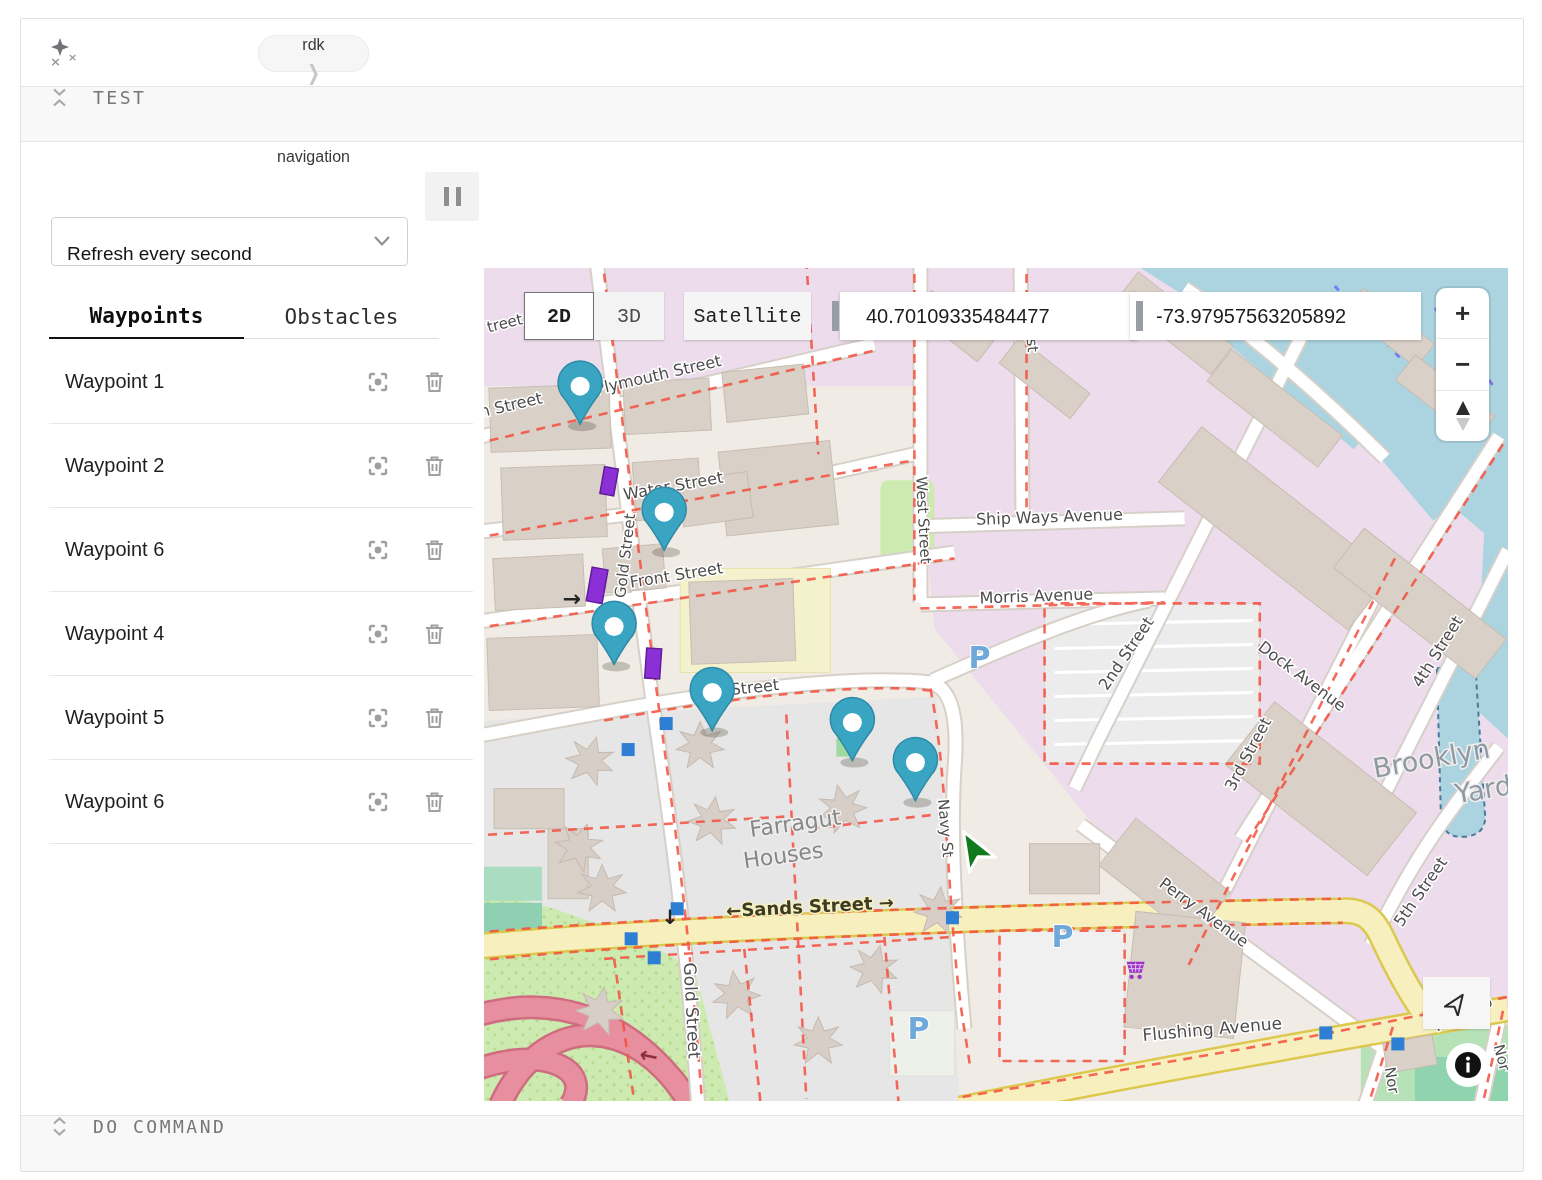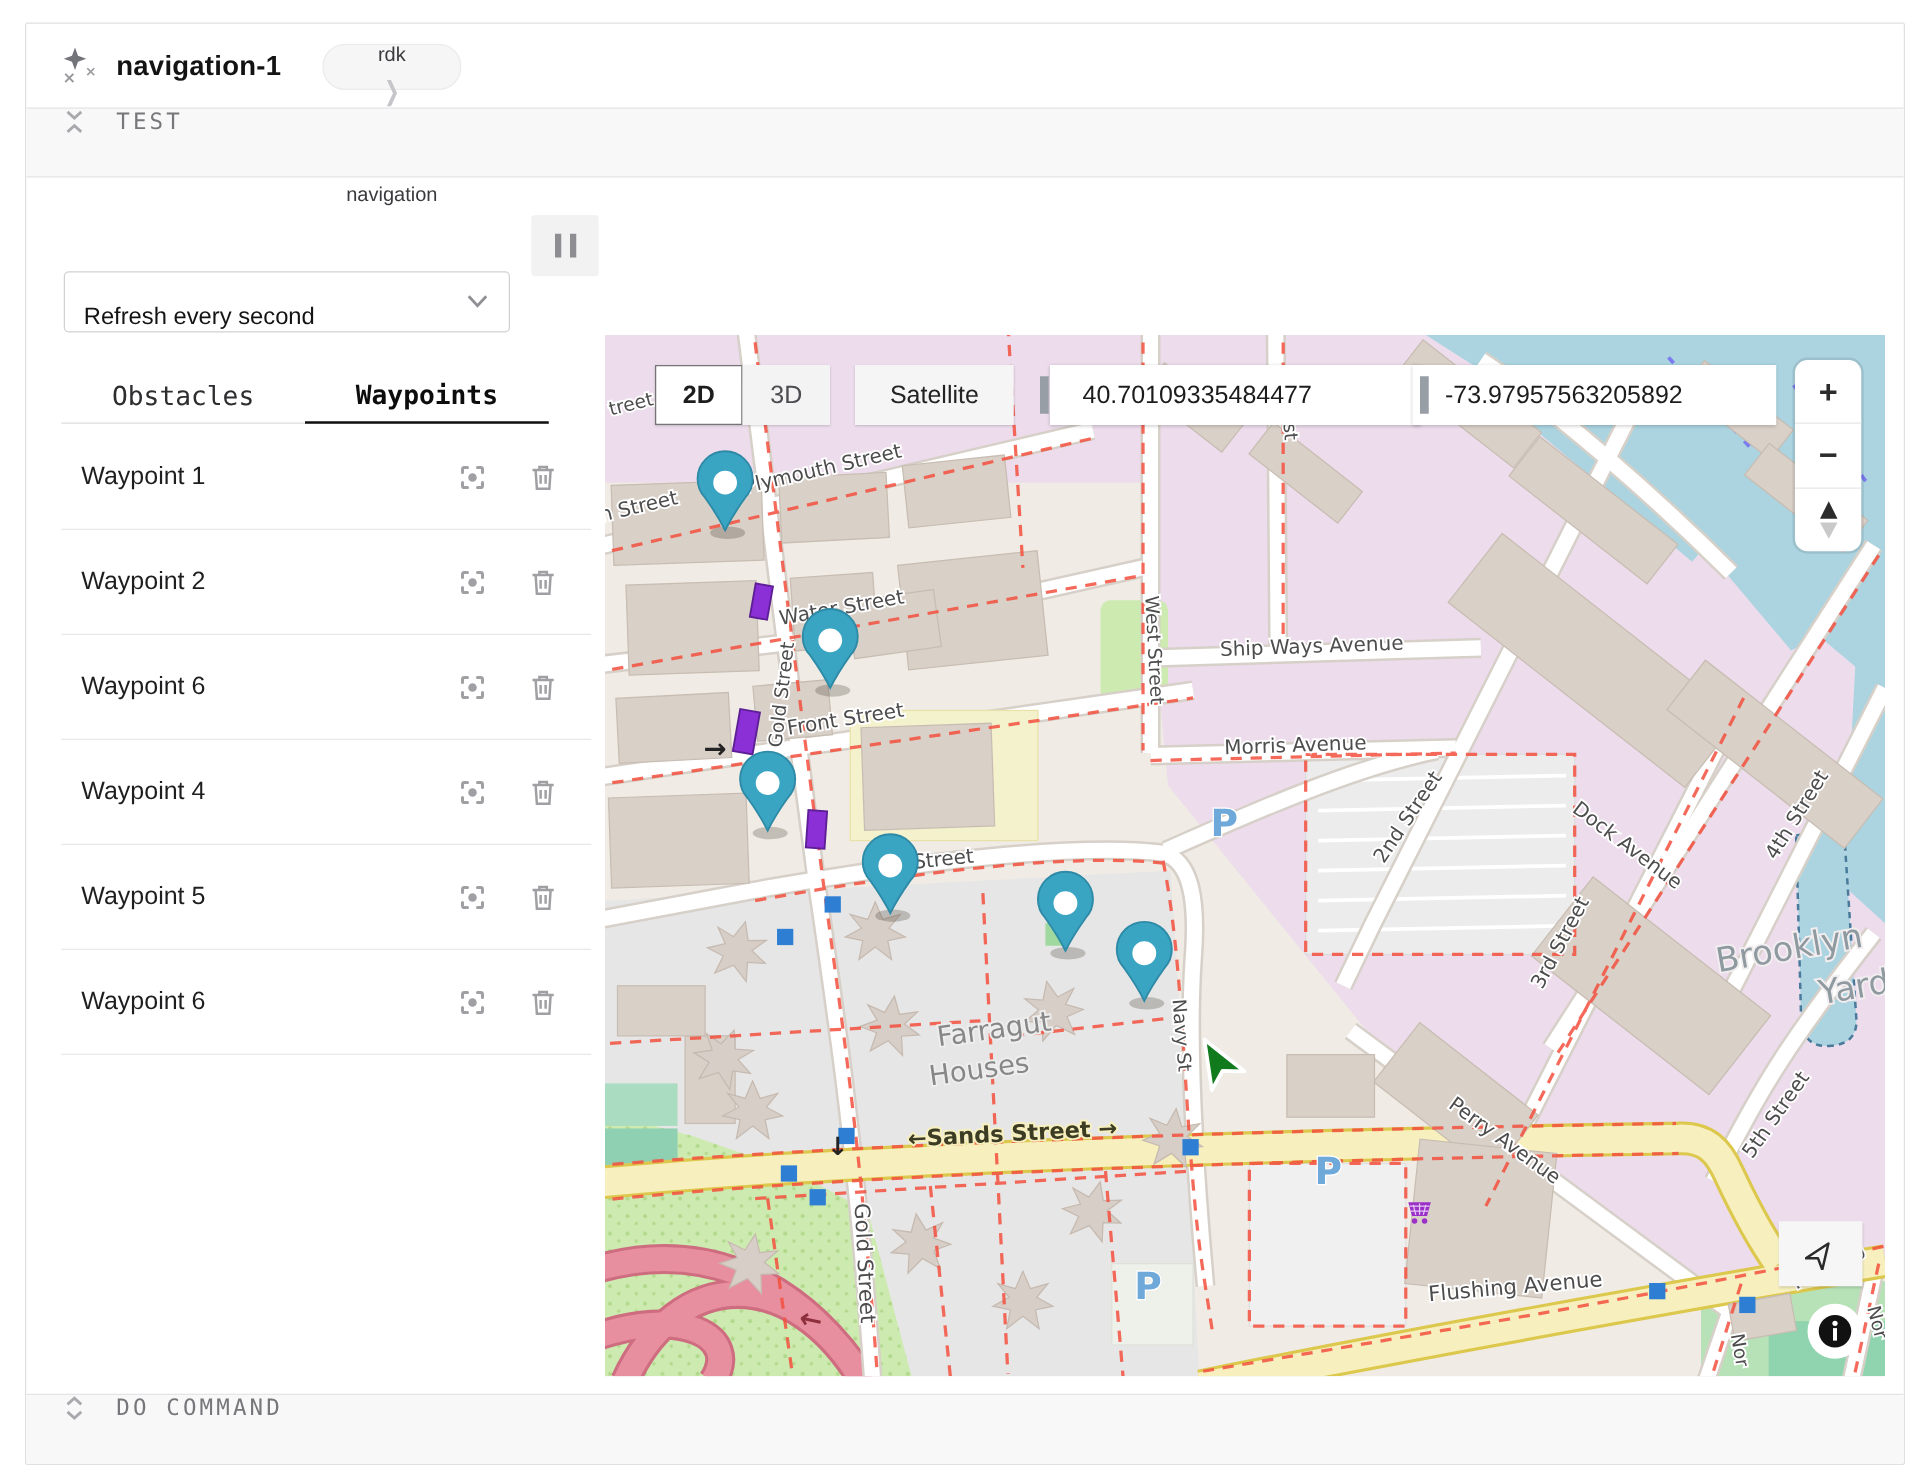--- a/index.html
+++ b/index.html
@@ -33,21 +33,21 @@
   .tab{flex:1;text-align:center;font-family:"DejaVu Sans Mono",monospace;font-size:21px;color:#2e2e31;display:flex;align-items:center;justify-content:center;cursor:pointer;box-sizing:border-box;}
   .tab.active{font-weight:700;color:#0d0d0e;border-bottom:2px solid #111;margin-bottom:-1px;}
   .wp-list{position:absolute;left:28px;top:321px;width:424px;}
   .wp-row{height:84px;display:flex;align-items:center;border-bottom:1px solid #e8e8ea;padding:0 26px 0 16px;box-sizing:border-box;gap:30px;}
   .wp-label{flex:1;font-size:20px;color:#1e1e20;}
   .icon-btn{background:none;border:none;padding:0;width:26px;height:26px;cursor:pointer;display:flex;align-items:center;justify-content:center;}
 
   
   .map{position:absolute;left:463px;top:249px;width:1024px;height:833px;background:#f0ece5;overflow:hidden;}
   .map svg.geo{position:absolute;left:0;top:0;}
-  .map-btn{position:absolute;height:48px;border:none;font-family:Liberation Sans, sans-serif;font-size:20px;cursor:pointer;box-shadow:0 1px 2px rgba(0,0,0,.18);}
+  .map-btn{position:absolute;height:48px;border:none;font-family:Liberation Mono, monospace;font-size:20px;cursor:pointer;box-shadow:0 1px 2px rgba(0,0,0,.18);}
   .btn-2d{left:40px;top:24px;width:70px;background:#fff;border:1px solid #757575;font-weight:700;color:#1d1d1d;box-sizing:border-box;}
   .btn-3d{left:110px;top:24px;width:70px;background:#f3f3f4;color:#4c4c50;}
   .btn-sat{left:200px;top:24px;width:127px;background:#f5f5f6;color:#222;}
   .coord{position:absolute;top:24px;height:48px;background:#fff;border:none;box-shadow:0 1px 3px rgba(0,0,0,.22);font-size:20px;color:#1c1c1c;padding:0 0 0 26px;box-sizing:border-box;font-family:"Liberation Sans",sans-serif;}
   .coord.lat{left:342px;width:297px;margin-left:14px;}
   .coord.lng{left:646px;width:291px;}
   .drag-bar{position:absolute;width:7px;height:30px;top:9px;background:#979ea6;z-index:3;}
   .zoomctl{position:absolute;left:952px;top:20px;width:53px;height:153px;background:#fff;border-radius:10px;box-shadow:0 0 0 2px rgba(0,0,0,.09);display:flex;flex-direction:column;}
   .zoomctl .zbtn{flex:1;border:none;background:none;font-size:26px;font-weight:700;color:#2c2c2c;cursor:pointer;display:flex;align-items:center;justify-content:center;}
   .zoomctl .zbtn + .zbtn{border-top:1px solid #e7e7e7;}
@@ -67,21 +67,20 @@
 <body>
 
 <div class="card">
 
   <div class="hdr">
     <svg class="hdr-icon" viewBox="0 0 34 34">
       <path d="M15,3 L17.4,9.6 L24,12 L17.4,14.4 L15,21 L12.6,14.4 L6,12 L12.6,9.6 Z" fill="#73737a"></path>
       <text x="5" y="31" font-size="13" fill="#9a9a9f" font-family="DejaVu Sans,sans-serif" font-weight="700">×</text>
       <text x="23" y="26" font-size="11" fill="#9a9a9f" font-family="DejaVu Sans,sans-serif" font-weight="700">×</text>
     </svg>
-    <div class="hdr-title">navigation-1</div>
     <div class="crumbs" id="crumbs">
         <span class="crumb">rdk</span>
         <span class="crumb-sep">❯</span>
         <span class="crumb">service</span>
         <span class="crumb-sep">❯</span>
         <span class="crumb">navigation</span>
       </div>
   </div>
 
   <div class="bar test">
@@ -97,22 +96,22 @@
     <svg class="sel-chev" width="18" height="12" viewBox="0 0 18 12">
       <path d="M2,2 L9,9.5 L16,2" fill="none" stroke="#8f8f94" stroke-width="2.2"></path>
     </svg>
   </div>
   <button class="pause-btn">
       <i></i>
       <i></i>
     </button>
 
   <div class="tabs" id="tabs">
+      <div class="tab active">Waypoints</div>
       <div class="tab">Obstacles</div>
-      <div class="tab active">Waypoints</div>
     </div>
 
   <div class="wp-list" id="wp-list">
     <div class="wp-row">
       <span class="wp-label">Waypoint 1</span>
       <button class="icon-btn" title="">
         <svg width="24" height="24" viewBox="0 0 24 24">
           <g fill="none" stroke="#a0a0a4" stroke-width="2.4" stroke-linecap="round">
             <path d="M4,8 L4,5.5 Q4,4 5.5,4 L8,4"></path>
               <path d="M16,4 L18.5,4 Q20,4 20,5.5 L20,8"></path>

